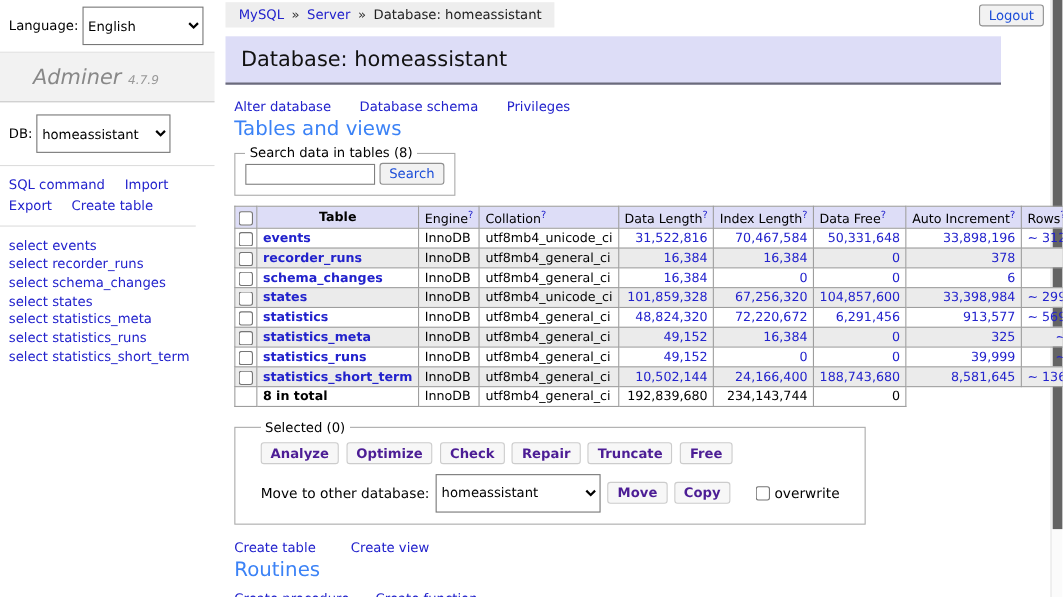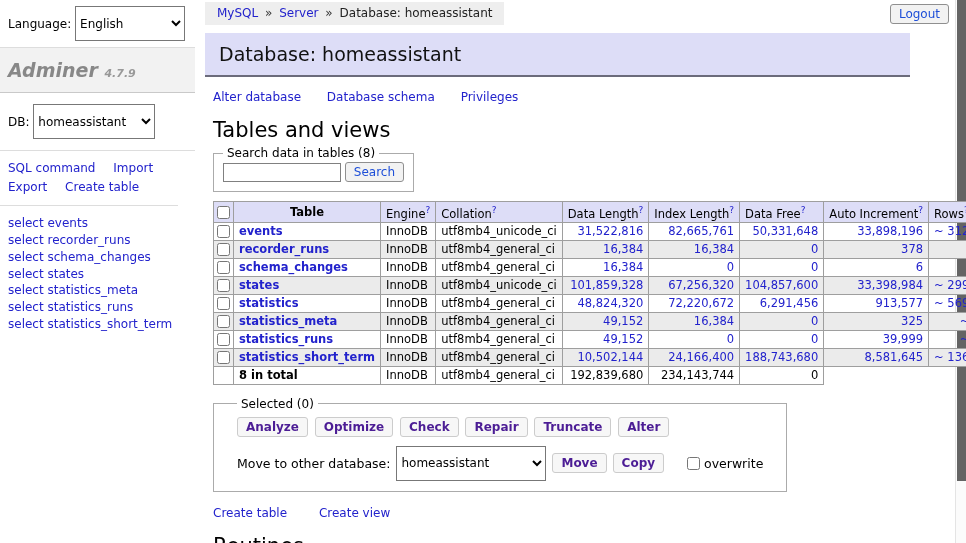--- a/index.html
+++ b/index.html
@@ -23,39 +23,39 @@
     background:#f2f2f2; border:1px solid #8f8f8f; border-radius:3px;
     padding:2px 8px; cursor:pointer;
   }
   .btn:disabled { color:#4c1d95; border-color:#ccc; background:#f7f7f7; cursor:default;font-weight:bold; }
 
   
   #sidebar { position:absolute; left:0; top:0; width:195px; }
   #langrow { padding:6px 0 6px 8px; border-bottom:1px solid #ddd; }
   #langrow select { width:110px; }
   select { font-family:inherit; font-size:12px; border:1px solid #777; background:#fff; height:35px; }
-  #sidebar h1 { margin:0; padding:11px 8px; background:#f2f2f2; border-bottom:1px solid #c9c9c9;
-    font-style:italic; font-weight:bold; color:#888; font-size:19px; }
+  #sidebar h1 { margin:0; padding:11px 30px; background:#f2f2f2; border-bottom:1px solid #c9c9c9;
+    font-style:italic; font-weight:normal; color:#888; font-size:19px; }
   #sidebar h1 .ver { font-size:11px; color:#999; }
   #dbrow { padding:11px 0 11px 8px; border-bottom:1px solid #ddd; }
   #dbrow select { width:122px; }
   #actions { padding:8px 8px 9px; border-bottom:1px solid #ddd; width:178px; line-height:1.55; }
   #actions a { margin-right:14px; white-space:nowrap; }
   #tablelinks { padding:9px 8px; line-height:1.4; }
   #tablelinks a { display:block; white-space:nowrap; }
 
   
   #main { margin-left:205px; position:relative; }
   #breadcrumb { display:inline-block; background:#eee; padding:4px 12px 5px; margin-top:2px; color:#222; }
   #breadcrumb .sep { color:#333; padding:0 3px; }
   h2#pagetitle { margin:8px 56px 0 0; padding:10px 14px; background:#ddddf7;
     border-bottom:2px solid #6b6b7b; font-weight:normal; font-size:19px; color:#111; }
   #navlinks { margin:13px 0 0 8px; }
   #navlinks a { margin-right:22px; }
-  h3 { font-weight:normal; font-size:21px; color:#000000; margin:14px 0 0 8px; }
+  h3 { font-weight:normal; font-size:18px; color:#3b82f6; margin:3px 0 0 8px; }
 
   fieldset { border:1px solid #ababab; width:fit-content; margin:4px 0 0 8px; padding:2px 9px 9px; }
   legend { font-size:12px; padding:0 4px; }
   #searchinput { width:118px; height:19px; border:1px solid #808080; font-family:inherit; font-size:12px; padding:1px 4px; }
 
   
   table { border-collapse:collapse; margin:9px 0 0 8px; font-size:11.5px; }
   th,td { border:1px solid #9e9e9e; padding:1.5px 5px; white-space:nowrap; height:17px; }
   th { background:#ddddf7; font-weight:normal; text-align:left;margin-top:28px; }
   th.tname { font-weight:bold; text-align:center; }
@@ -142,21 +142,21 @@
           <th>Rows<sup><a>?</a></sup></th>
         </tr>
       </thead>
     <tbody id="tbody">
         <tr>
           <td class="check"><input type="checkbox" style=""></td>
           <td class="name"><a>events</a></td>
           <td>InnoDB</td>
           <td>utf8mb4_unicode_ci</td>
           <td class="num"><a>31,522,816</a></td>
-          <td class="num"><a>82,665,761</a></td>
+          <td class="num"><a>70,467,584</a></td>
           <td class="num"><a>50,331,648</a></td>
           <td class="num"><a>33,898,196</a></td>
           <td class="num"><a>~ 312,180</a></td>
         </tr>
         <tr class="even">
           <td class="check"><input type="checkbox" style=""></td>
           <td class="name"><a>recorder_runs</a></td>
           <td>InnoDB</td>
           <td>utf8mb4_general_ci</td>
           <td class="num"><a>16,384</a></td>
@@ -239,21 +239,21 @@
           <td class="num">192,839,680</td>
           <td class="num">234,143,744</td>
           <td class="num">0</td>
           <td class="blank"></td>
           <td class="blank"></td>
         </tr>
       </tbody>
   </table>
   <fieldset id="selectedbox">
     <legend>Selected (0)</legend>
-    <div id="selbuttons"><button class="btn" disabled="">Analyze</button> <button class="btn" disabled="">Optimize</button> <button class="btn" disabled="">Check</button> <button class="btn" disabled="">Repair</button> <button class="btn" disabled="">Truncate</button> <button class="btn" disabled="">Alter</button> </div>
+    <div id="selbuttons"><button class="btn" disabled="">Analyze</button> <button class="btn" disabled="">Optimize</button> <button class="btn" disabled="">Check</button> <button class="btn" disabled="">Repair</button> <button class="btn" disabled="">Truncate</button> <button class="btn" disabled="">Free</button> </div>
     <div id="moverow">
       <span>Move to other database:</span>
       <select><option>homeassistant</option></select>
       <button class="btn" disabled="">Move</button>
       <button class="btn" disabled="">Copy</button>
       <label class="chk"><input type="checkbox" style=""> <span>overwrite</span></label>
     </div>
   </fieldset>
   <div id="createlinks"><a>Create table</a> <a>Create view</a> </div>
   <h3>Routines</h3>

